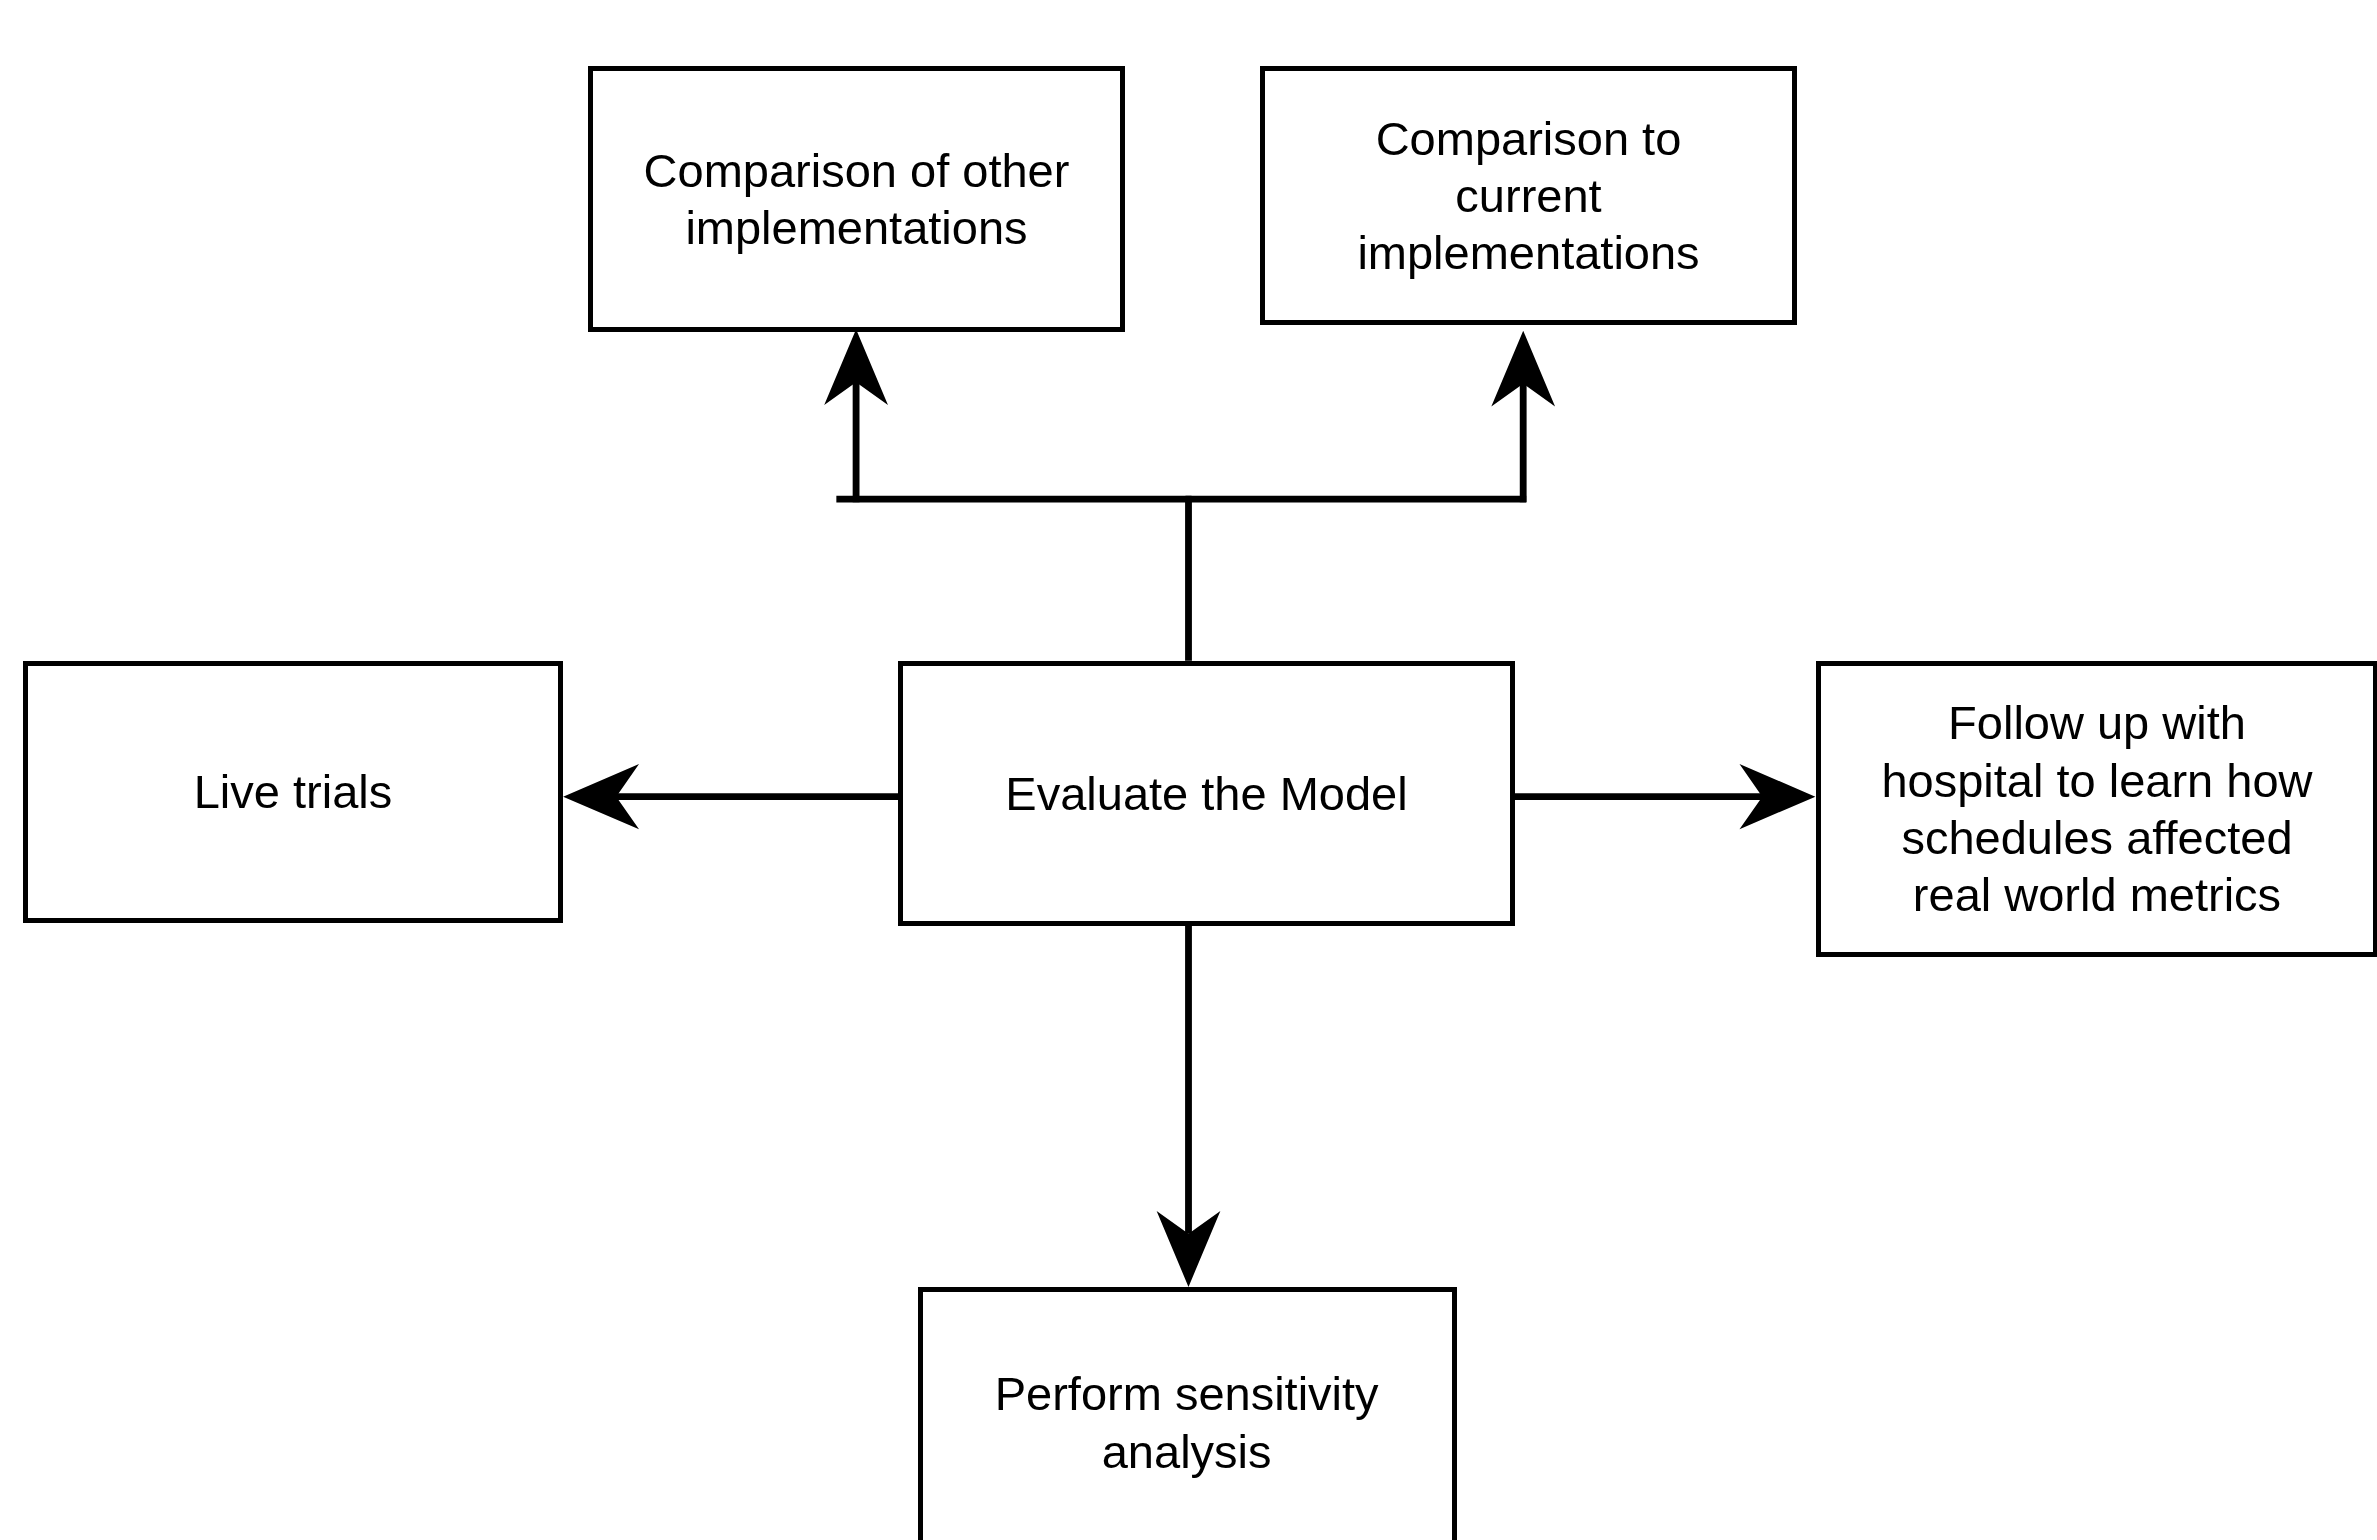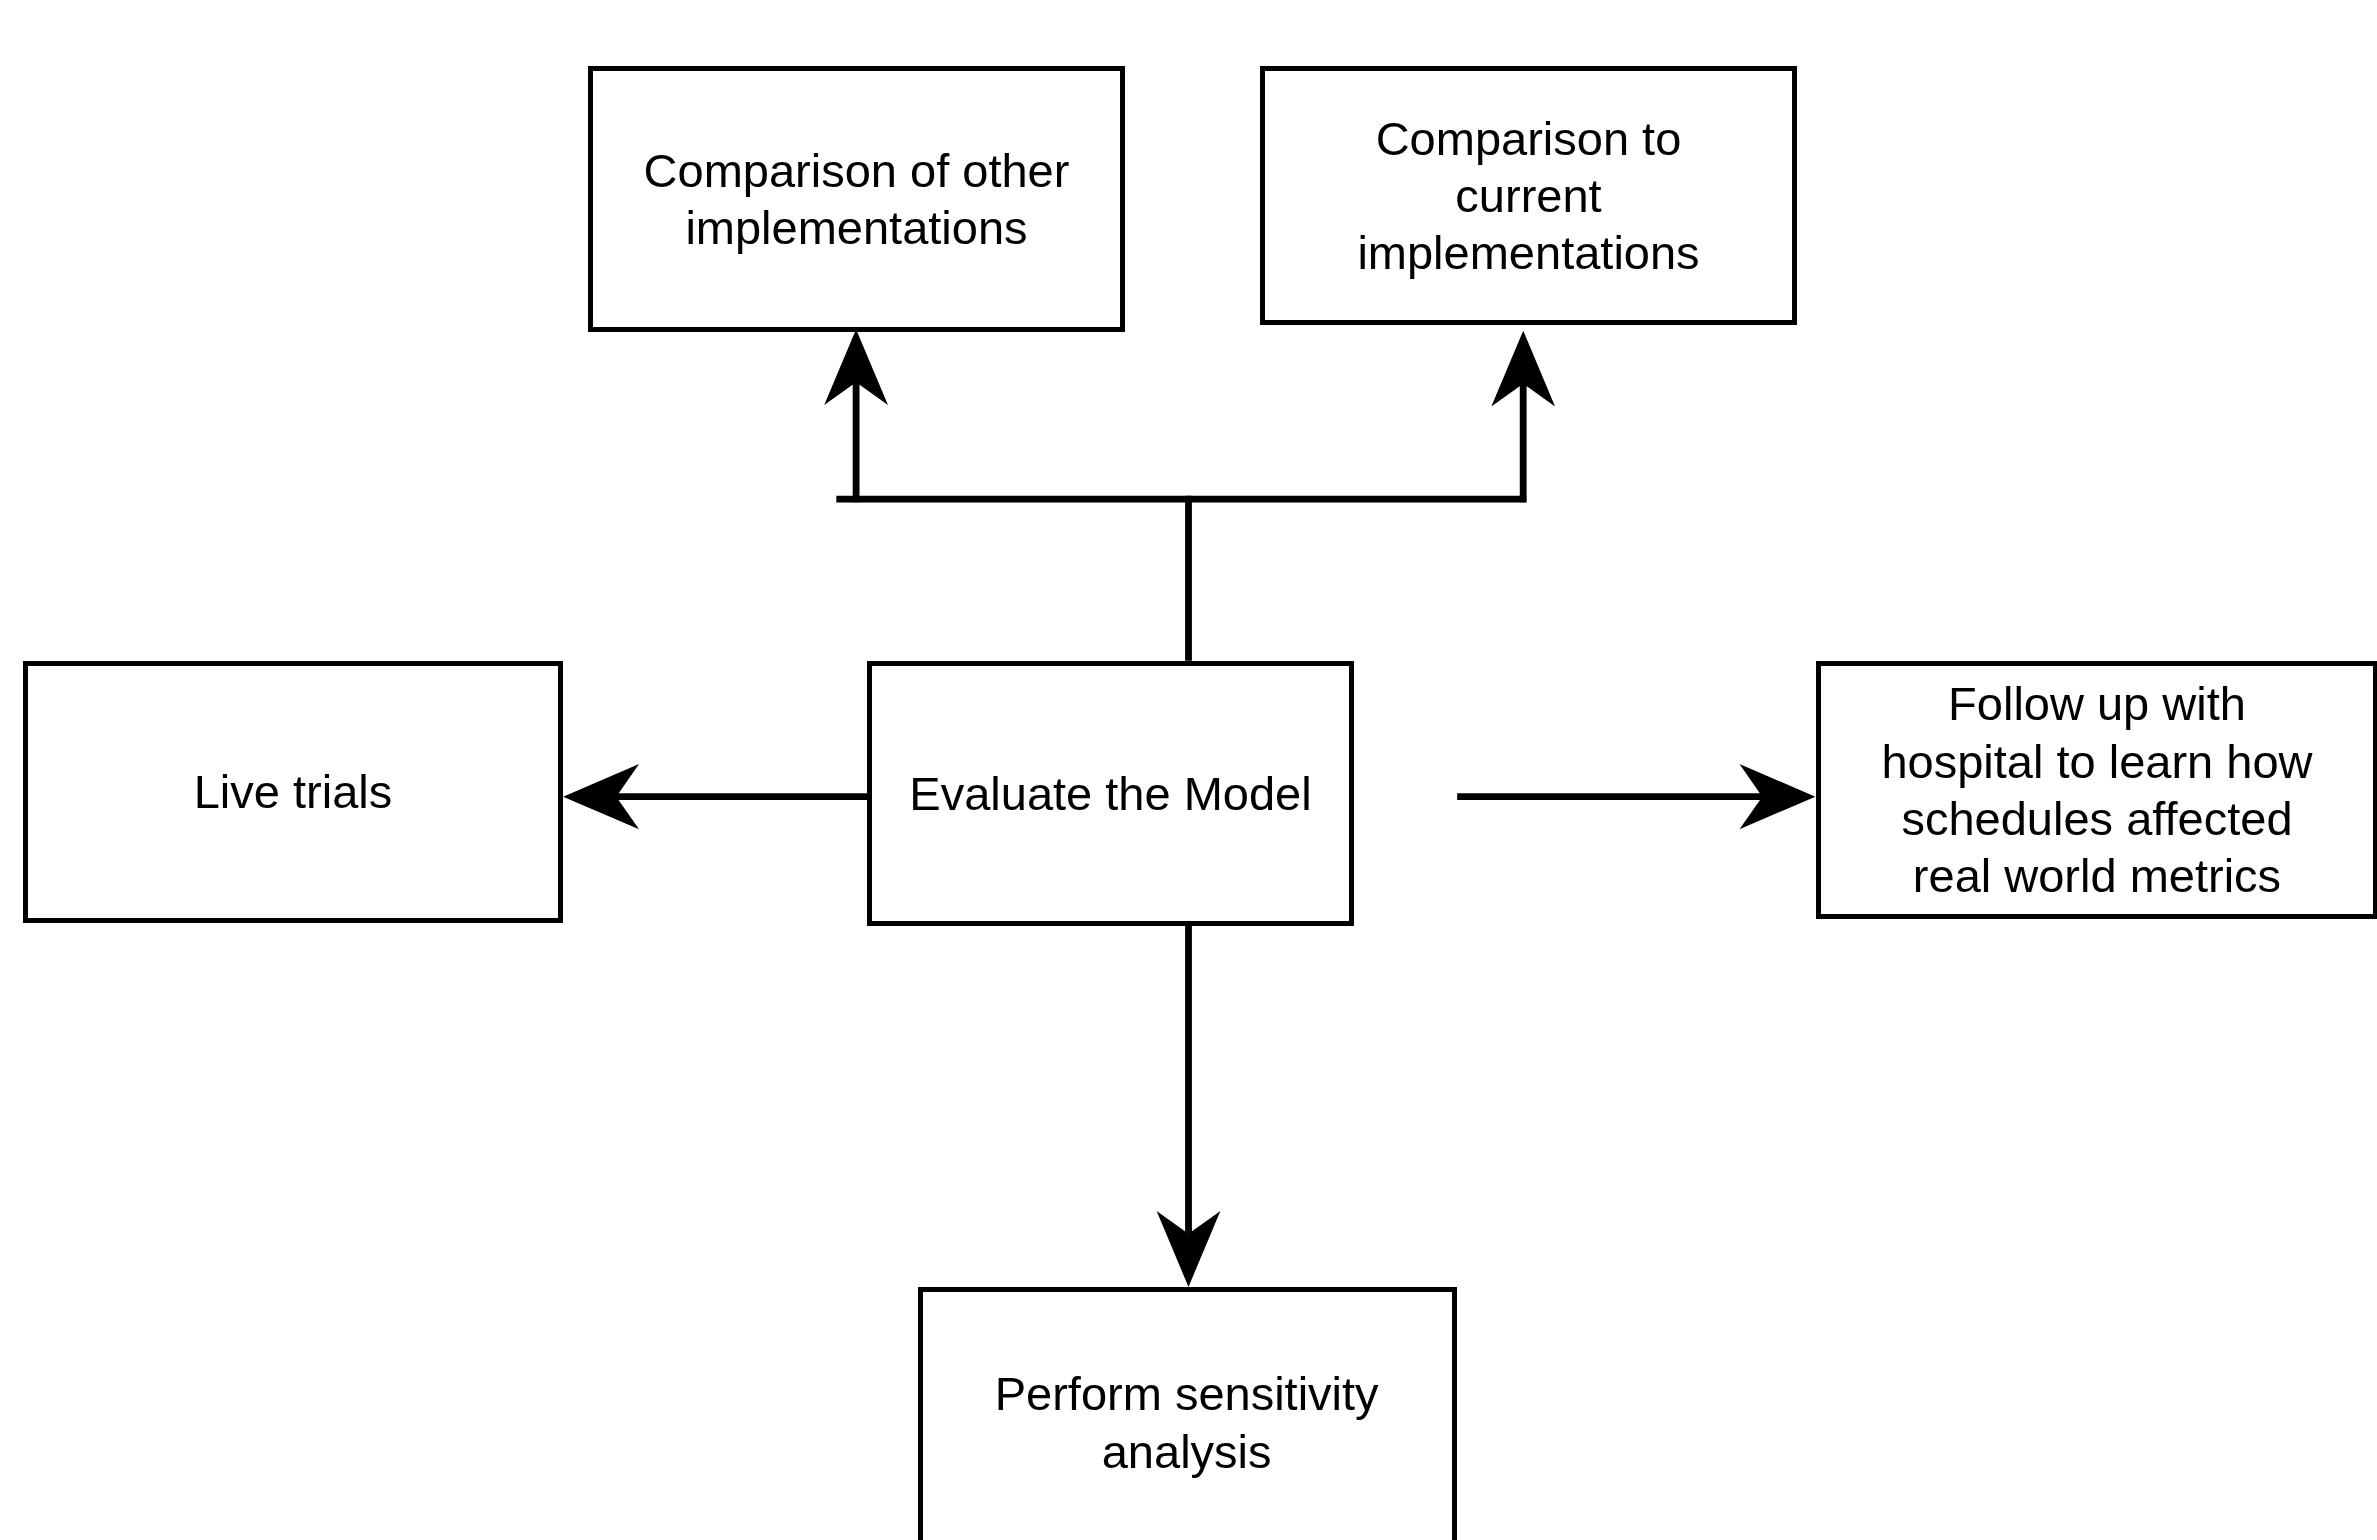--- a/index.html
+++ b/index.html
@@ -102,25 +102,25 @@
   <div class="node" style="left:1260px; top:30px; width:537px; height:259px;">
     <span class="label">Comparison to
 current
 implementations</span>
   </div>
 
   <div class="node" style="left:23px; top:625px; width:540px; height:262px;text-align:right;">
     <span class="label">Live trials</span>
   </div>
 
-  <div class="node" style="left:867px; top:625px; width:487px; height:265px;">
+  <div class="node" style="left:898px; top:625px; width:617px; height:265px;">
     <span class="label">Evaluate the Model</span>
   </div>
 
-  <div class="node" style="left:1816px; top:625px; width:562px; height:258px;">
+  <div class="node" style="left:1816px; top:625px; width:562px; height:296px;">
     <span class="label">Follow up with
 hospital to learn how
 schedules affected
 real world metrics</span>
   </div>
 
   <div class="node" style="left:918px; top:1251px; width:539px; height:271px;padding-left:12px;">
     <span class="label">Perform sensitivity
 analysis</span>
   </div>

